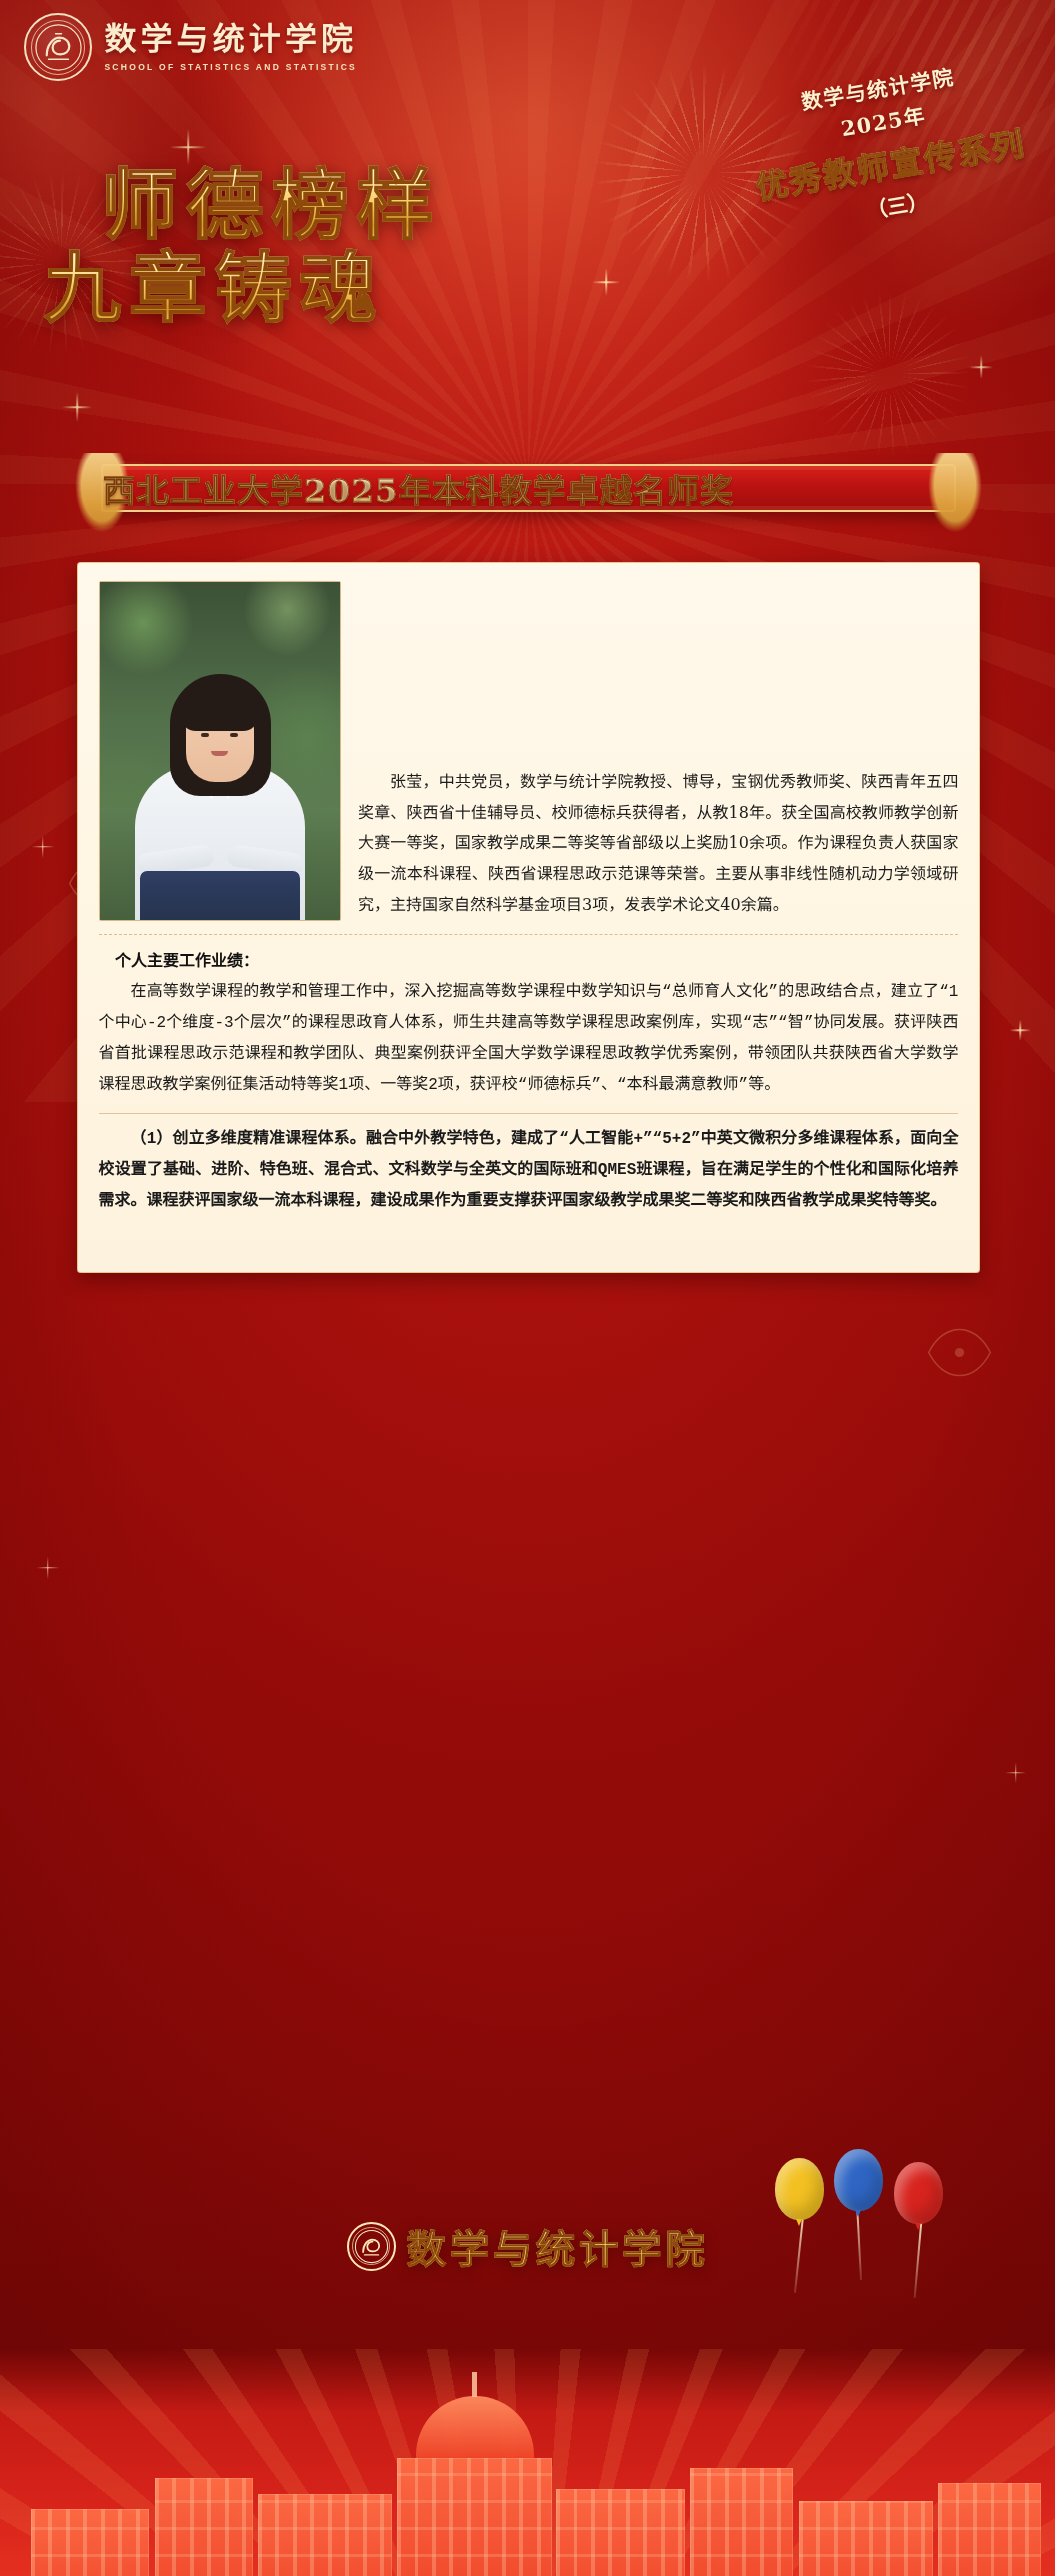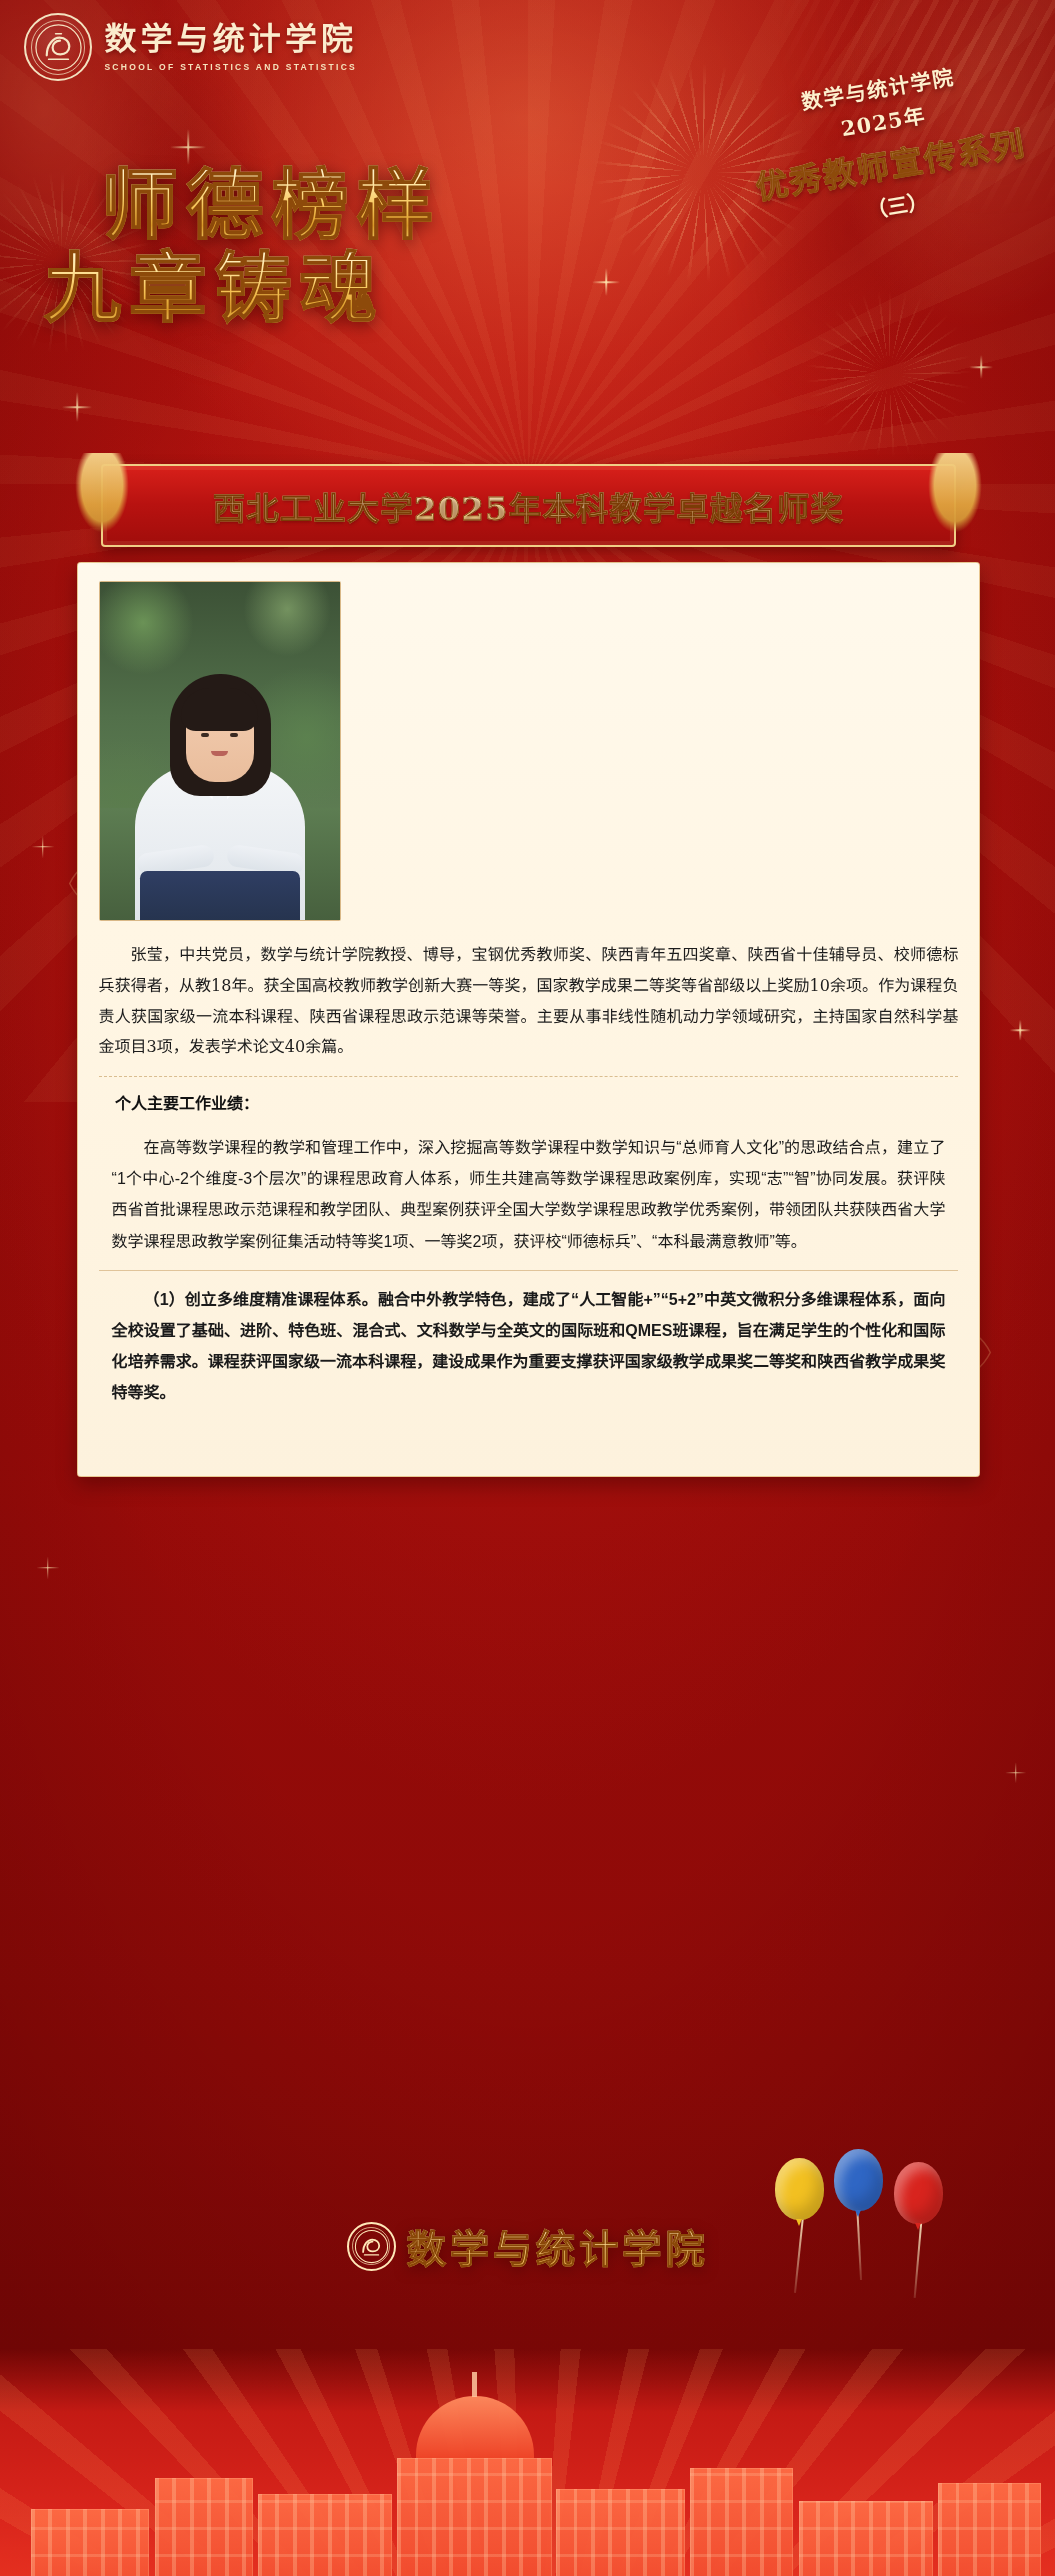--- a/index.html
+++ b/index.html
@@ -154,27 +154,27 @@
   .series-label .sl3 {
     font-size: 32px; font-weight: bold; letter-spacing: 2.1px; margin-top: 5.2px;
     background: linear-gradient(180deg, #fff6da, #ffd98f 45%, #f0b74c 100%);
     -webkit-background-clip: text; background-clip: text; color: transparent;
     -webkit-text-stroke: 1px #8d4a0a;
   }
   .series-label .sl4 { font-size: 20.6px; font-weight: bold; margin-top: 4.1px; }
 
   
   .award-banner {
-    position: absolute; left: 101px; top: 464px; width: 855px; height: 83px;
+    position: absolute; left: 101px; top: 464px; width: 855px; height: 48px;
     z-index: 25;
     background: linear-gradient(180deg, #d8201a 0%, #b81210 48%, #a10d0b 100%);
     border: 2.1px solid #f0cf86;
     border-radius: 4.1px;
     box-shadow: 0 5.2px 13.4px rgba(50,0,0,.45), inset 0 0 0 4.1px rgba(255,225,170,.10);
-    display: flex; align-items: center; justify-content: center;
+    display: flex; align-items: center; justify-content: flex-start;
   }
   .award-banner::before, .award-banner::after {
     content: ""; position: absolute; top: -13.4px; width: 62px; height: 93px;
     background: linear-gradient(180deg, #f7d68d, #e0a43f 55%, #c0842a 100%);
     -webkit-mask-image: radial-gradient(ellipse 60% 70% at 50% 35%, #000 55%, rgba(0,0,0,0) 72%);
             mask-image: radial-gradient(ellipse 60% 70% at 50% 35%, #000 55%, rgba(0,0,0,0) 72%);
     opacity: .95;
   }
   .award-banner::before { left: -32px; }
   .award-banner::after  { right: -32px; }
@@ -192,21 +192,21 @@
   .content-card {
     position: absolute; left: 77px; top: 562px; width: 903px;
     z-index: 24;
     background: linear-gradient(180deg, #fff9ec 0%, #fff6e4 40%, #fdf2dd 100%);
     border: 1.5px solid #e8c791;
     border-radius: 3.1px;
     box-shadow: 0 7.2px 20.6px rgba(50,0,0,.40);
     padding: 17.5px 20.6px 28px 20.6px;
   }
 
-  .profile { display: flex; gap: 17.5px; align-items: flex-start; flex-direction: column; }
+  .profile { display: flex; gap: 17.5px; align-items: flex-end; }
   .photo {
     width: 242px; height: 340px; flex: 0 0 auto;
     border: 1.5px solid #d9b887;
     border-radius: 1.5px;
     overflow: hidden; position: relative;
     background: linear-gradient(180deg, #3c5136 0%, #52704a 40%, #6a8a5c 100%);
   }
   
   .ph-bg-leaf {
     position: absolute; inset: 0;
@@ -291,24 +291,24 @@
   .hr-solid {
     border: 0; border-top: 1px solid #e0c49a;
     margin: 11.3px 0 10.3px 0;
   }
   .sect-head {
     font-family: "DejaVu Serif", "Liberation Serif", serif;
     font-weight: bold; font-size: 16px; color: #111; line-height: 1.9;
     text-indent: 16.5px;
   }
   .para {
-    font-family: Liberation Sans, sans-serif;
+    font-family: Liberation Mono, monospace;
     font-size: 16px; line-height: 1.95; color: #1a1a1a;
     text-align: justify; text-indent: 32px;
-    margin: 13px;
+    margin: 0;
   }
   .para.bold { font-weight: bold; }
   .gap { height: 13.4px; }
 
   
   .footer-brand {
     position: absolute; left: 0; right: 0; top: 2218px; z-index: 30;
     display: flex; align-items: center; justify-content: center; gap: 11.3px;
   }
   .footer-logo {

